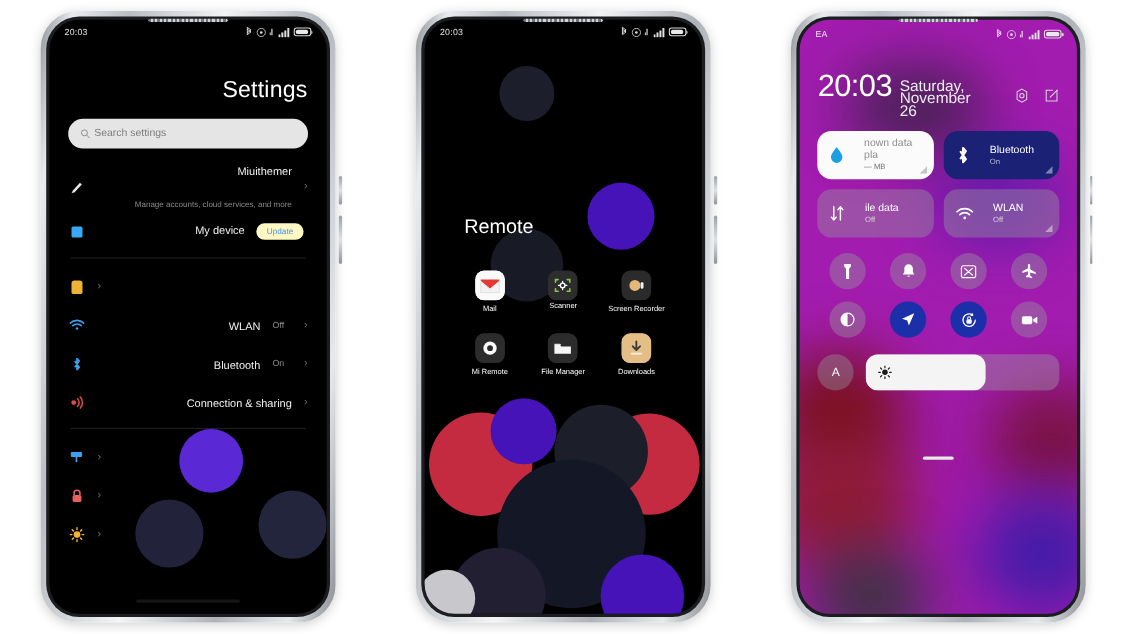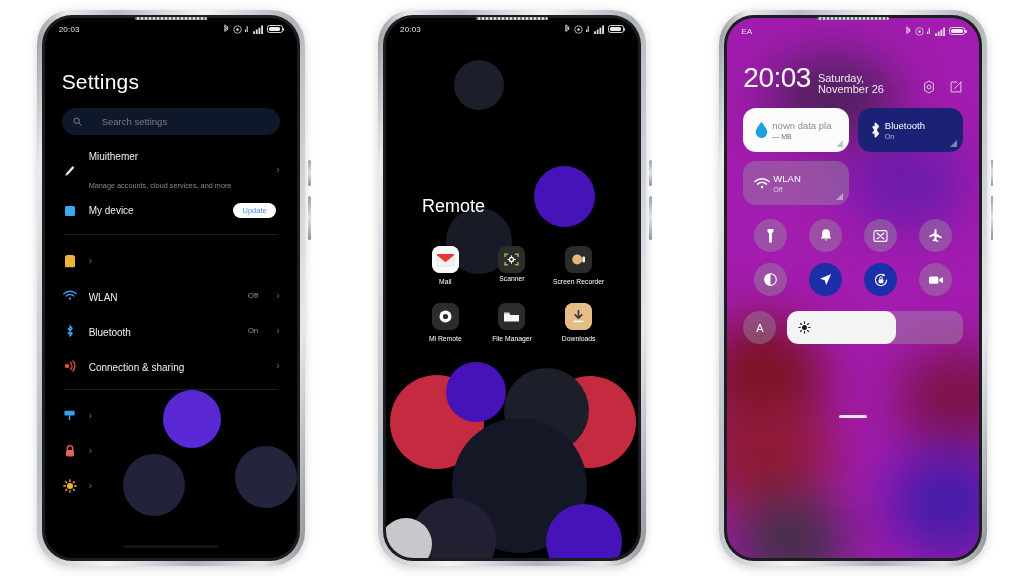--- a/index.html
+++ b/index.html
@@ -91,48 +91,48 @@
     position:absolute; left:1px; top:1px; bottom:1px;
     width: 78%; background:#e9e9e9; border-radius:1.5px; display:block;
   }
 
   
   .settings-screen { background: #000; position: relative; }
   .blob { position: absolute; border-radius: 50%; pointer-events: none; }
   .s-blob1 { width: 58px; height: 58px; background:#5b28d6; left: 118px; top: 372px; }
   .s-blob2 { width: 62px; height: 62px; background:#22233a; left: 78px; top: 436px; }
   .s-blob3 { width: 62px; height: 62px; background:#22253b; left: 190px; top: 428px; }
-  .settings-content { position: relative; z-index: 5; padding: 0 17px; }
+  .settings-content { position: relative; z-index: 5; padding: 0 17px; text-align: right; }
   .settings-title {
     color: #fff; font-size: 21px; font-weight: 400;
     margin-top: 52px; margin-bottom: 14px; letter-spacing: .2px;
   }
   .searchbar {
     height: 27px; border-radius: 14px;
-    background: #0f172a;
+    background: #e5e5e5;
     display: flex; align-items: center;
-    gap: 20px; padding: 0 11px;
+    gap: 4px; padding: 0 11px;
     margin-bottom: 8px;
   }
   .searchbar span.ph { color: #7d7d7d; font-size: 9.5px; }
   .set-group { padding: 4px 0 2px 0; }
   .divider { height:1px; background:#1f1f1f; margin: 4px 2px; }
   .row {
     display: flex; align-items: center;
     min-height: 35px; gap: 11px;
     position: relative; padding: 3px 0;
   }
   .row .ic { width: 16px; display:flex; justify-content:center; align-items:center; flex:0 0 16px;}
   .row .txt { flex: 1; min-width: 0; }
   .row .lab { color:#f0f0f0; font-size: 10px; line-height: 13px; }
   .row .sub { color:#8a8a8a; font-size: 7.3px; margin-top: 18px; line-height:9px; }
   .row .val { color:#8e8e8e; font-size: 8px; margin-right: 7px; }
   .chev { color:#6d6d6d; font-size:10px; line-height:1; }
   .pill {
-    background:#ffffff; color:#4a8ff0;
+    background:#fef9c3; color:#4a8ff0;
     font-size:7.5px; padding: 3px 9px; border-radius: 9px;
     margin-right:4px;
   }
   .home-ind {
     position:absolute; bottom:10px; left:50%; transform:translateX(-50%);
     width: 94px; height:3px; border-radius:2px; background:#141414; z-index: 6;
   }
 
   
   .folder-screen { background:#000; position:relative; overflow:hidden;}
@@ -157,26 +157,26 @@
     color:#fff; font-size: 6.8px; line-height: 8.5px; text-align:center;
     text-shadow: 0 1px 2px rgba(0,0,0,.8);
   }
 
   
   .cc-screen { position:relative; background:#a21caf; overflow:hidden; }
   .cc-glow { position:absolute; border-radius:50%; filter: blur(26px); }
   .cc-body { position:relative; z-index: 6; padding: 0 16px; }
   .cc-head { margin-top: 46px; display:flex; align-items:flex-start; }
   .cc-clock { color:#fff; font-size: 28px; font-weight: 300; line-height: 28px; letter-spacing: -0.5px; }
-  .cc-date { color:#ededed; font-size: 11px; line-height: 11px; margin-left: 7px; margin-top: 9px; max-width: 72px;}
+  .cc-date { color:#ededed; font-size: 14px; line-height: 11px; margin-left: 7px; margin-top: 9px; max-width: 72px;}
   .cc-head-ico { margin-left:auto; display:flex; gap: 13px; margin-top: 16px; }
   .cc-tiles { display:grid; grid-template-columns: 1fr 1fr; gap: 9px; margin-top: 13px; }
   .big-tile {
     height: 44px; border-radius: 13px;
-    display:flex; align-items:center; gap:3px; padding: 0 11px;
+    display:flex; align-items:center; gap:18px; padding: 0 11px;
     position:relative; overflow:hidden;
   }
   .bt-txt .t { font-size:9.5px; line-height:11px; }
   .bt-txt .s { font-size:7px; line-height:9px; margin-top:1px; }
   .corner { position:absolute; right:6px; bottom:5px; opacity:.55; }
   .cc-circles { display:grid; grid-template-columns: repeat(4,1fr); row-gap: 11px; margin-top: 14px; justify-items:center; }
   .c-btn {
     width: 33px; height:33px; border-radius:50%;
     display:flex; align-items:center; justify-content:center;
     background: rgba(150,150,158,.42);
@@ -568,20 +568,30 @@
                 </svg>
               <span class="bt-txt">
                 <span class="t" style="display:block;color:#ffffff">Bluetooth</span>
                 <span class="s" style="display:block;color:#b7bcd8">On</span>
               </span>
               <svg class="corner" width="8" height="8" viewBox="0 0 8 8">
                   <path d="M8 8 L8 1 L1 8 Z" fill="#cfd3ea"></path>
                 </svg>
             </div>
 
+            <div class="big-tile" style="background:rgba(150,150,158,.42);">
+              <svg width="14" height="16" viewBox="0 0 14 16">
+                  <path d="M4 2 L4 14 M4 14 L1.8 11.4 M4 14 L6.2 11.4" fill="none" stroke="#fff" stroke-width="1.3" stroke-linecap="round"></path>
+                  <path d="M10 14 L10 2 M10 2 L7.8 4.6 M10 2 L12.2 4.6" fill="none" stroke="#fff" stroke-width="1.3" stroke-linecap="round"></path>
+                </svg>
+              <span class="bt-txt">
+                <span class="t" style="display:block;color:#ffffff">ile data</span>
+                <span class="s" style="display:block;color:#d4d4d8">Off</span>
+              </span>
+            </div>
 
             <div class="big-tile" style="background:rgba(150,150,158,.42);">
               <svg width="16" height="13" viewBox="0 0 16 12">
                   <path d="M1 4 A10 10 0 0 1 15 4" fill="none" stroke="#fff" stroke-width="1.5" stroke-linecap="round"></path>
                   <path d="M3.6 6.6 A6.3 6.3 0 0 1 12.4 6.6" fill="none" stroke="#fff" stroke-width="1.5" stroke-linecap="round"></path>
                   <circle cx="8" cy="9.6" r="1.25" fill="#fff"></circle>
                 </svg>
               <span class="bt-txt">
                 <span class="t" style="display:block;color:#ffffff">WLAN</span>
                 <span class="s" style="display:block;color:#d4d4d8">Off</span>

